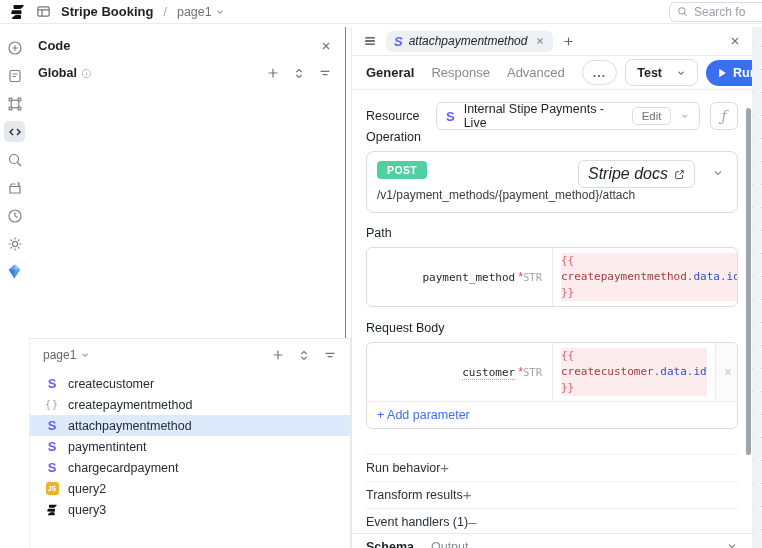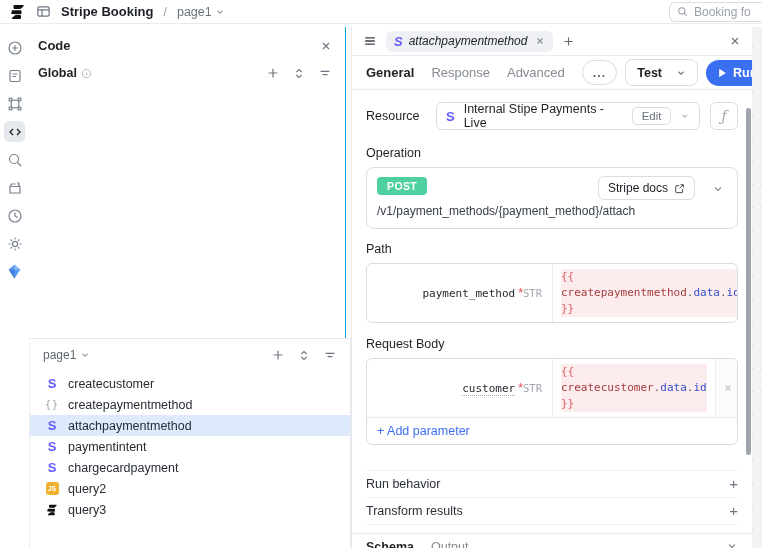--- a/index.html
+++ b/index.html
@@ -90,24 +90,24 @@
 
   .content { position:absolute; top:64px; left:0; right:0; bottom:0; padding:0 14px; overflow:hidden; }
 
   .field-row { display:flex; align-items:center; gap:10px; margin-top:11px; }
   .field-label { width:60px; font-size:12.5px; color:#1d2126; }
   .res-select { flex:1; height:28px; border:1px solid #d9dce1; border-radius:6px; display:flex; align-items:center; gap:9px; padding:0 9px; }
   .res-name { font-size:12.5px; color:#1d2126; }
   .edit-btn { margin-left:auto; border:1px solid #d9dce1; border-radius:5px; padding:2px 9px; font-size:11.5px; color:#6b727c; }
   .fx-btn { width:28px; height:28px; border:1px solid #d9dce1; border-radius:6px; display:flex; align-items:center; justify-content:center; color:#a0a6ad; font-style:italic; font-family:"DejaVu Serif",serif; font-size:14px; }
 
-  .sec-label { margin-top:16px; font-size:12.5px; color:#1d2126; }
+  .sec-label { font-size:12.5px; color:#1d2126; }
   .op-card { margin-top:7px; border:1px solid #d9dce1; border-radius:8px; padding:9px 10px 10px; position:relative; }
   .method-badge { display:inline-block; background:#4ed0a0; color:#fff; font-weight:700; font-size:10.5px; letter-spacing:.4px; padding:3px 10px; border-radius:4px; }
-  .docs-btn { position:absolute; right:42px; top:8px; border:1px solid #d9dce1; border-radius:6px; padding:4px 9px; font-size:12px; color:#1d2126; display:flex; align-items:center; gap:6px; }
+  .docs-btn { position:absolute; right:42px; top:8px; border:1px solid #d9dce1; border-radius:6px; padding:4px 9px; font-size:16px; color:#1d2126; display:flex; align-items:center; gap:6px;font-style:italic; }
   .op-chev { position:absolute; right:13px; top:15px; color:#8a9097; }
   .op-path { margin-top:9px; font-size:12px; color:#3a4048; }
 
   .param-card { margin-top:7px; border:1px solid #d9dce1; border-radius:6px; display:flex; align-items:stretch; overflow:hidden; }
   .param-left { flex:0 0 185px; display:flex; align-items:center; justify-content:flex-end; padding:0 10px; min-height:32px; }
   .pname { font-family:"DejaVu Sans Mono",monospace; font-size:11px; color:#24292f; }
   .pname.dotted { text-decoration:underline dotted #9aa1a9; text-underline-offset:3px; }
   .req { color:#e5484d; margin-left:3px; }
   .ptype { font-family:"DejaVu Sans Mono",monospace; font-size:10.5px; color:#a0a6ad; }
   .param-val { flex:1; border-left:1px solid #e9ebee; padding:5px 8px; font-family:"DejaVu Sans Mono",monospace; font-size:11px; line-height:1.45; display:flex; align-items:center; }
@@ -115,21 +115,21 @@
   .expr { background:#fcecee; }
   .tk-delim { color:#e2606b; }
   .tk-ref { color:#a33d3f; }
   .tk-dot { color:#565c64; }
   .tk-prop { color:#3250c8; }
   .add-row { border-top:1px solid #e9ebee; padding:6px 10px; color:#3a6ff2; font-size:12.5px; }
   .body-card { margin-top:7px; border:1px solid #d9dce1; border-radius:6px; overflow:hidden; }
   .body-card .prow { display:flex; align-items:stretch; }
 
   .collapse-list { margin-top:25px; }
-  .col-row { display:flex; align-items:center; justify-content:space-between; height:27px; border-top:1px solid #eef0f2; font-size:12.5px; color:#2b3138; }
+  .col-row { display:flex; align-items:center; justify-content:flex-start; height:27px; border-top:1px solid #eef0f2; font-size:12.5px; color:#2b3138; }
   .toggle { color:#6f7680; font-size:15px; font-weight:400; }
   .bottom-bar { position:absolute; left:0; right:0; top:506px; height:28px; border-top:1px solid #e9ebee; display:flex; gap:17px; padding:6px 14px 0; background:#fff; }
   .bt-schema { font-weight:700; font-size:12.5px; color:#1d2126; }
   .bt-output { font-size:12.5px; color:#848b93; }
   .bar-chev { margin-left:auto; color:#8a9097; }
 
   .scrollthumb { position:absolute; right:1px; top:81px; width:5px; height:347px; background:#9fa5ac; border-radius:3px; }
 </style>
 </head>
 <body>
@@ -156,21 +156,21 @@
       <span>page1</span>
       <svg width="10" height="10" viewBox="0 0 16 16" fill="none" stroke="#9aa1a9" stroke-width="1.8">
           <path d="M4 6l4 4 4-4"></path>
         </svg>
     </span>
     <div class="search">
       <svg width="11" height="11" viewBox="0 0 16 16" fill="none" stroke="#9aa1a9" stroke-width="1.5">
           <circle cx="7" cy="7" r="4.5"></circle>
           <path d="M10.5 10.5L14 14"></path>
         </svg>
-      <span>Booking fo</span>
+      <span>Search fo</span>
     </div>
   </div>
 
   <div class="rail">
     <div class="rail-btn">
       <svg width="16" height="16" viewBox="0 0 16 16" fill="none" stroke="currentColor" stroke-width="1.2">
           <circle cx="8" cy="8" r="6"></circle>
           <path d="M8 5.3v5.4M5.3 8h5.4"></path>
         </svg>
     </div>

